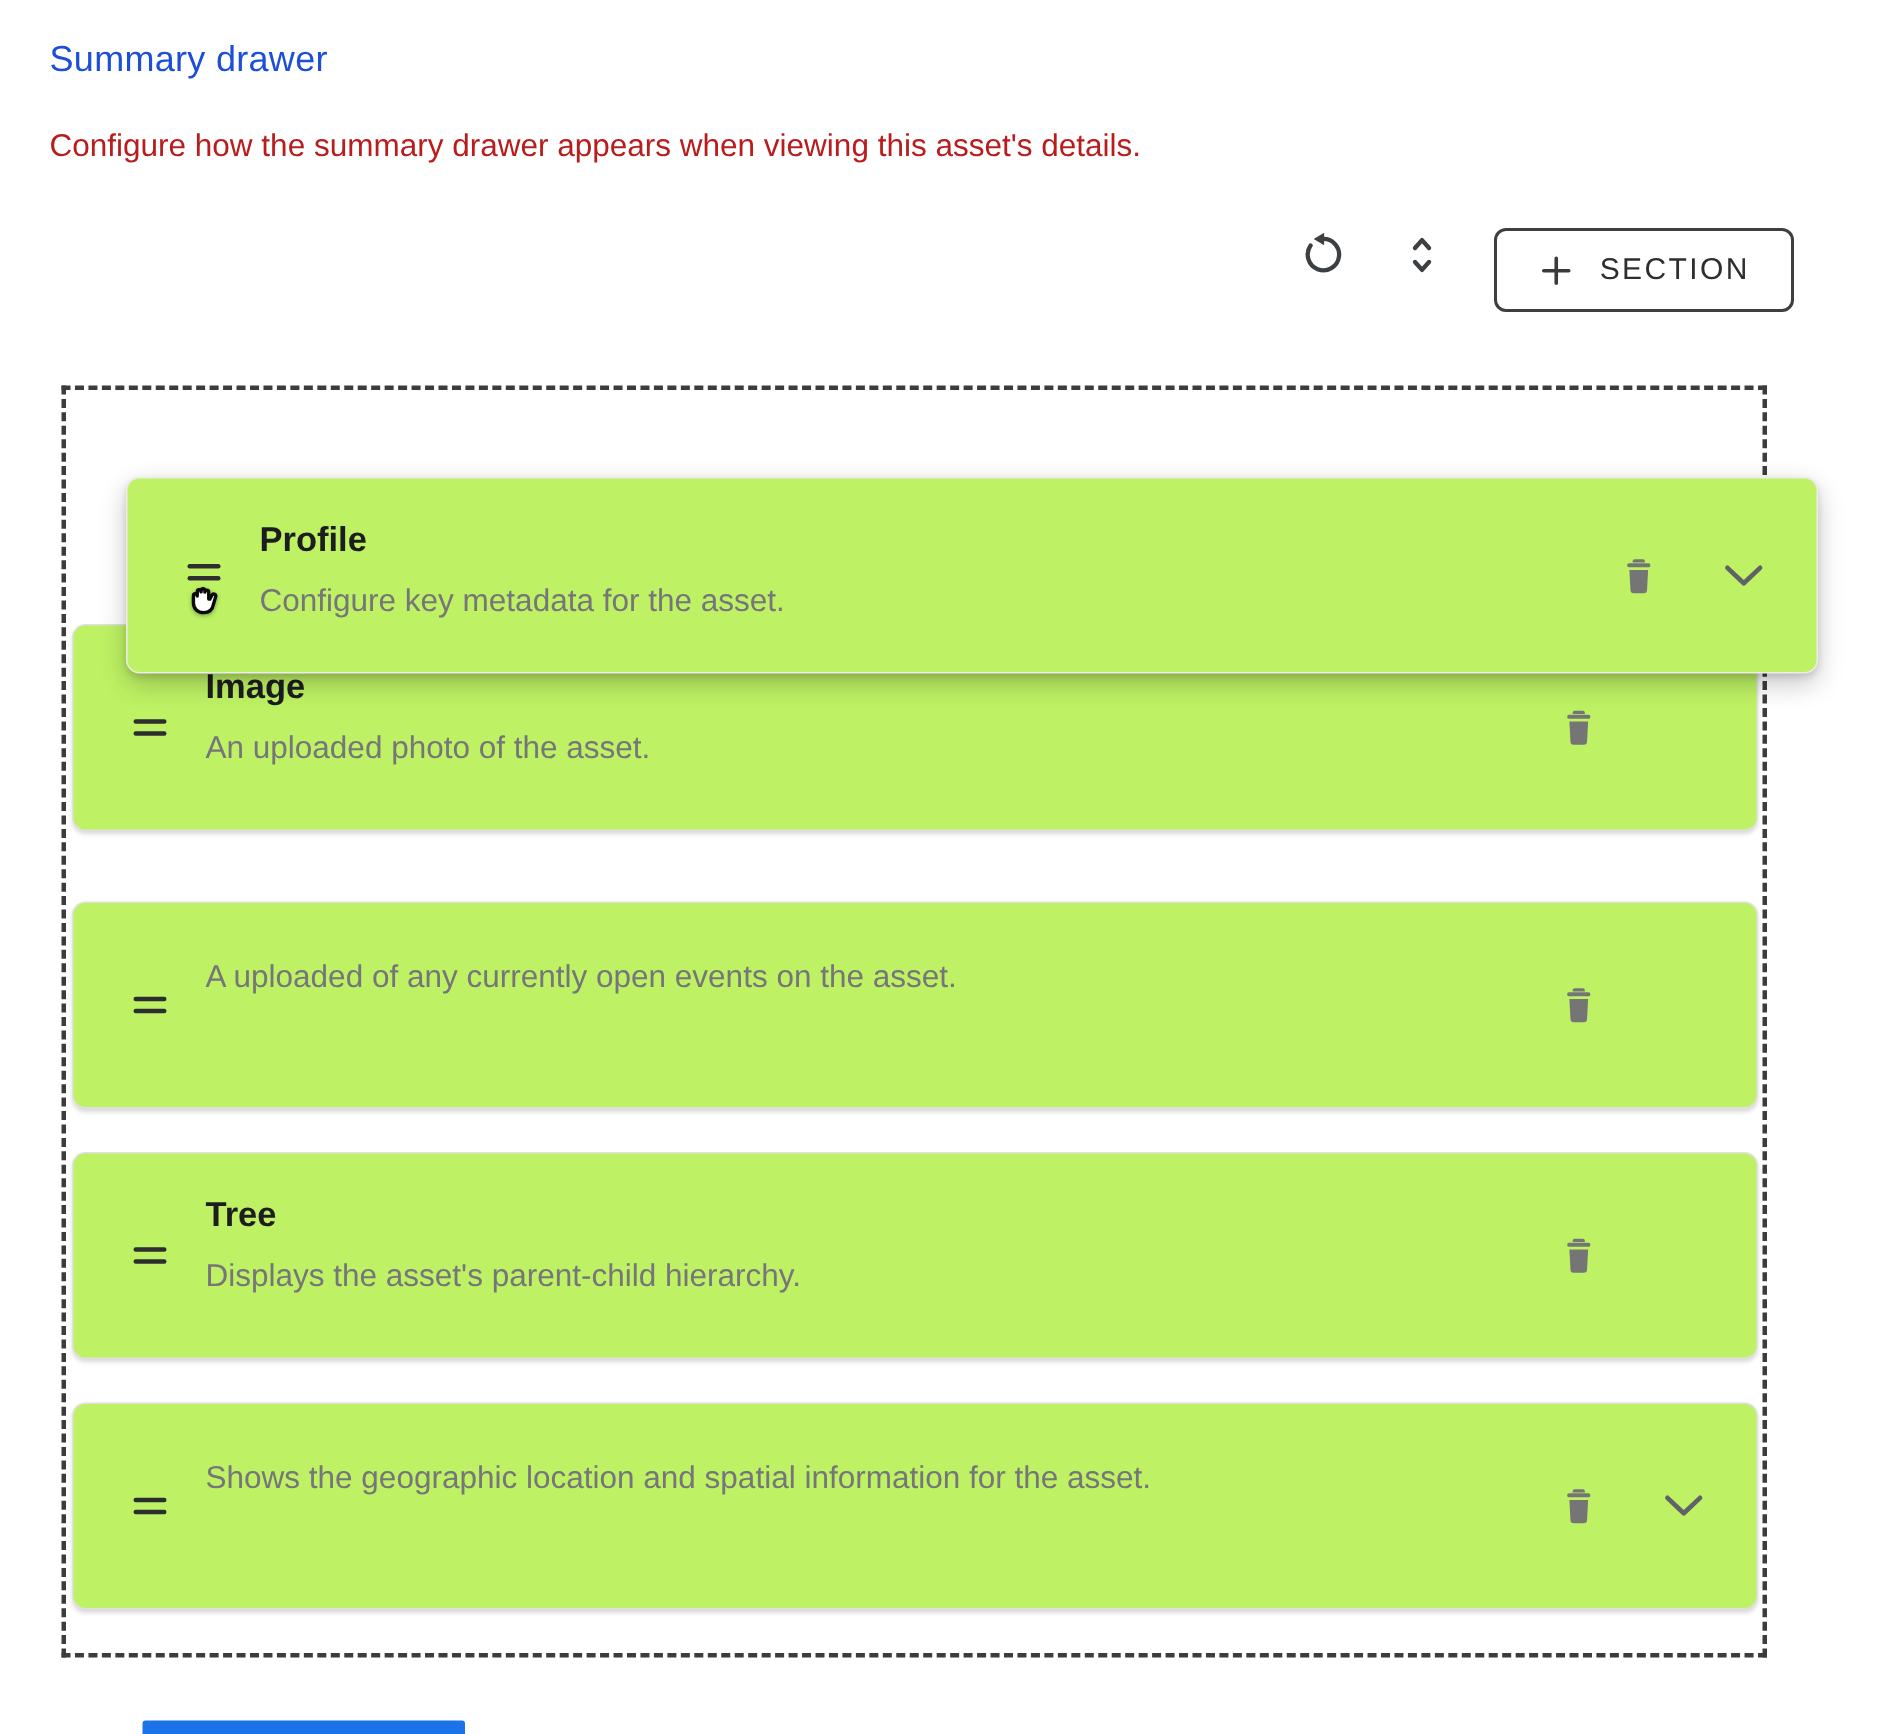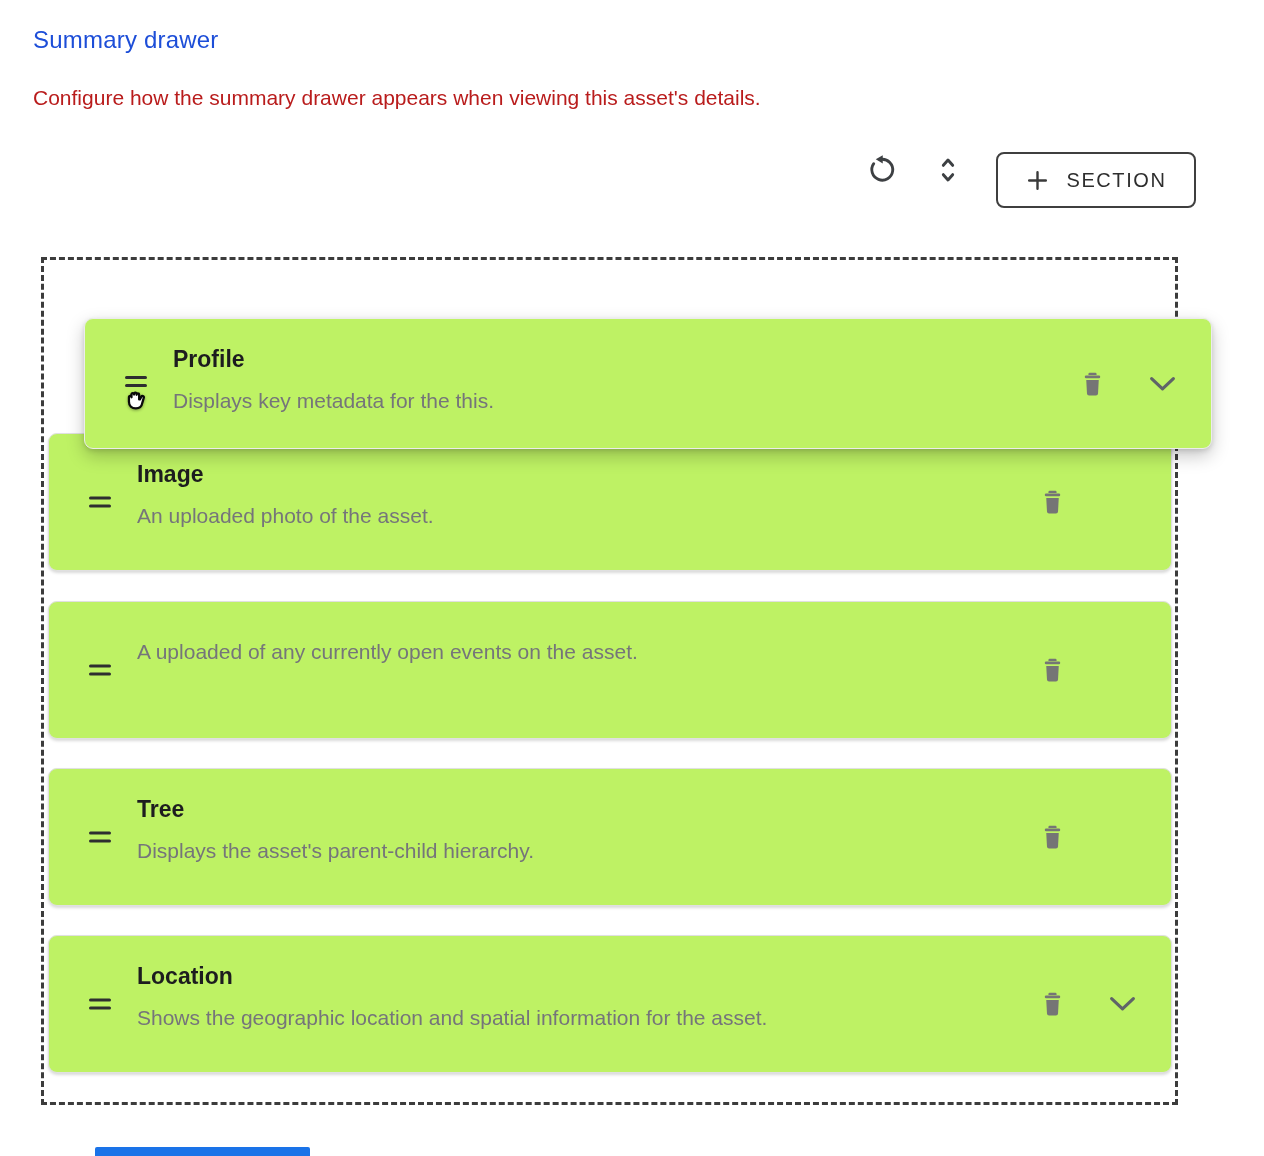--- a/index.html
+++ b/index.html
@@ -87,37 +87,37 @@
       <i></i>
       <i></i>
     </div>
   <div class="grab-cursor">
     <svg width="36" height="36" viewBox="0 0 24 24">
       <path d="M7.3 10.2 C7.3 8.9 9 8.9 9 10.2 L9 8.4 C9 7.1 10.7 7.1 10.7 8.4 L10.7 8 C10.7 6.7 12.4 6.7 12.4 8 L12.4 8.5 C12.4 7.3 14.1 7.3 14.1 8.5 L14.1 11.6 L14.6 11.6 L15.5 9.9 C16 8.9 17.5 9.4 17.2 10.5 L16.2 13.9 C15.8 16.3 14.3 17.6 11.9 17.6 C9.2 17.6 7.3 15.9 7.3 13.2 Z" fill="#ffffff" stroke="#0a0a0a" stroke-width="1.5" stroke-linejoin="round"></path>
     </svg>
   </div>
   <div class="card-text">
     <div class="card-title">Profile</div>
-    <div class="card-desc">Displays key metadata for the this.</div>
+    <div class="card-desc">Configure key metadata for the asset.</div>
   </div>
   <button class="icon-btn trash-btn">
     <svg width="25" height="28" viewBox="0 0 24 26" fill="#757575">
       <path d="M9.3 2.2 h5.4 a1.2 1.2 0 0 1 1.2 1.2 v1 h-7.8 v-1 a1.2 1.2 0 0 1 1.2 -1.2 z"></path>
       <rect x="4.6" y="4.8" width="14.8" height="2.6" rx="1.2"></rect>
       <path d="M6 9.2 h12 l-0.7 12.9 a2 2 0 0 1 -2 1.9 h-6.6 a2 2 0 0 1 -2 -1.9 z"></path>
     </svg>
   </button>
   <button class="icon-btn chevron-btn">
     <svg width="29" height="18" viewBox="0 0 24 14" fill="none" stroke="#5f6368" stroke-width="2.6" stroke-linecap="round" stroke-linejoin="round">
       <path d="M3 2.5 L12 11 L21 2.5"></path>
     </svg>
   </button>
 </div>
 
-<div class="card" style="left:48px; top:433px;">
+<div class="card" style="left:48px; top:416px;">
   <div class="handle">
       <i></i>
       <i></i>
     </div>
   <div class="card-text">
     <div class="card-title">Image</div>
     <div class="card-desc">An uploaded photo of the asset.</div>
   </div>
   <button class="icon-btn trash-btn">
     <svg width="25" height="28" viewBox="0 0 24 26" fill="#757575">
@@ -162,21 +162,20 @@
     </svg>
   </button>
 </div>
 
 <div class="card" style="left:48px; top:935px;">
   <div class="handle">
       <i></i>
       <i></i>
     </div>
   <div class="card-text">
-    <div class="card-title">Location</div>
     <div class="card-desc">Shows the geographic location and spatial information for the asset.</div>
   </div>
   <button class="icon-btn trash-btn">
     <svg width="25" height="28" viewBox="0 0 24 26" fill="#757575">
       <path d="M9.3 2.2 h5.4 a1.2 1.2 0 0 1 1.2 1.2 v1 h-7.8 v-1 a1.2 1.2 0 0 1 1.2 -1.2 z"></path>
       <rect x="4.6" y="4.8" width="14.8" height="2.6" rx="1.2"></rect>
       <path d="M6 9.2 h12 l-0.7 12.9 a2 2 0 0 1 -2 1.9 h-6.6 a2 2 0 0 1 -2 -1.9 z"></path>
     </svg>
   </button>
   <button class="icon-btn chevron-btn">

